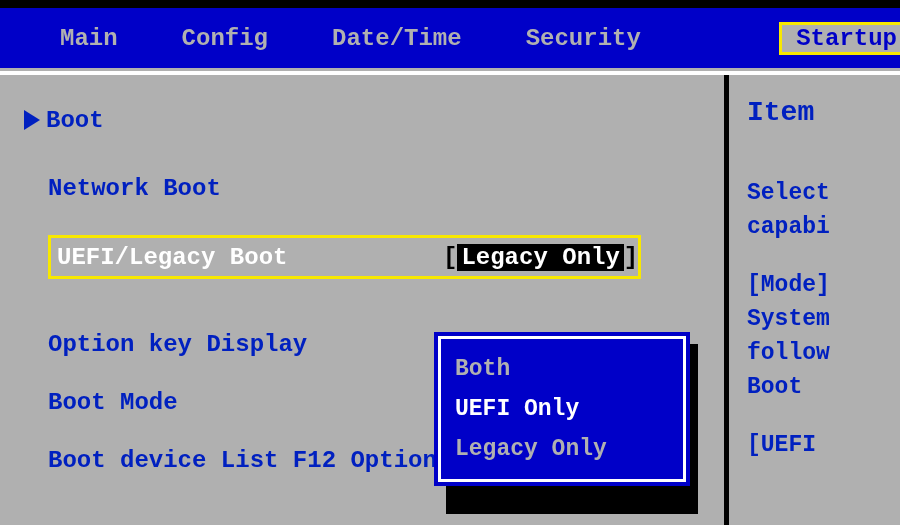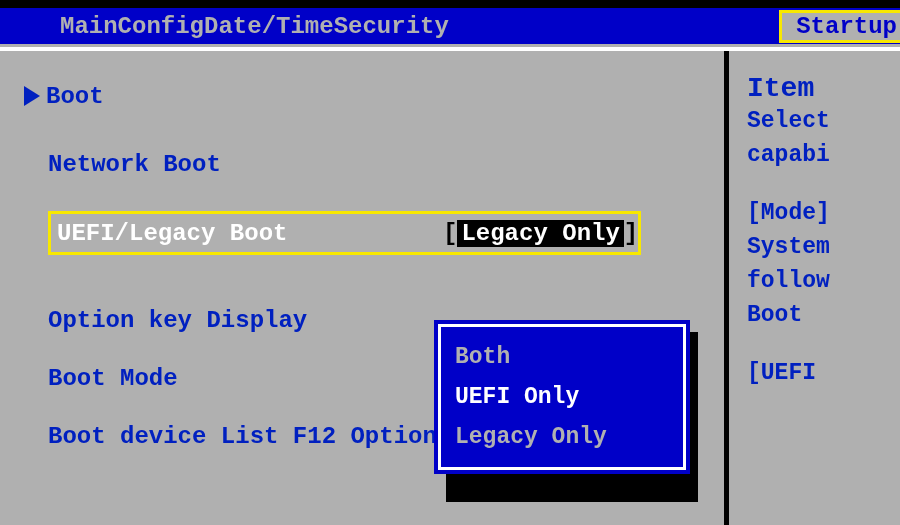--- a/index.html
+++ b/index.html
@@ -24,21 +24,22 @@
   }
   .title-text{
     position:absolute;top:-14px;left:0;width:100%;color:var(--bios-white);
     background:#000;height:18px;text-align:center;font-size:22px;line-height:4px;
     overflow:hidden;
   }
   
   .menu-bar{
     display:flex;align-items:center;height:36px;background:var(--bios-blue);
     color:var(--bios-grey);
-    padding:0 60px;
+    padding:12px 60px;
+    gap:64px;
   }
   .menu-item{color:var(--bios-grey);}
   .menu-item.active{
     background:var(--bios-grey);color:var(--bios-blue);
     border:3px solid var(--bios-yellow);
     padding:0 14px;margin-left:auto;
     margin-right:-74px; 
   }
   .thin-line{height:3px;background:var(--bios-grey);}
   .thin-line2{height:4px;background:#fff;}
@@ -50,42 +51,42 @@
     padding:28px 0 0 24px;
     color:var(--bios-text-blue);
   }
   .right-panel{
     flex:1;
     padding:22px 0 0 18px;
     color:var(--bios-text-blue);
     overflow:hidden;
   }
   .right-label{font-size:28px;}
-  .right-body{font-size:23px;line-height:34px;}
+  .right-body{margin-top:48px;font-size:23px;line-height:34px;}
   
   .row{display:flex;align-items:center;height:34px;margin-bottom:24px;}
   .boot-row .tri{
     width:0;height:0;border-top:10px solid transparent;border-bottom:10px solid transparent;
     border-left:16px solid var(--bios-text-blue);margin-right:6px;
   }
   .field-label{flex:0 0 410px;}
   .field-value{color:#000;}
   
   .sel-row{
     display:inline-flex;align-items:center;height:38px;
     border:3px solid var(--bios-yellow);
     margin:6px 0 24px 24px;
     background:transparent;
   }
   .sel-row .field-label{color:#fff;flex:0 0 386px;padding-left:6px;}
   .sel-row .field-value{color:#fff;}
   .sel-row .bracket{color:#000;}
   .sel-row .valtxt{background:#000;color:#fff;padding:0 4px;}
   
-  .popup-wrap{position:absolute;left:434px;top:320px;}
+  .popup-wrap{position:absolute;left:434px;top:332px;}
   .popup-shadow{position:absolute;top:12px;left:12px;width:252px;height:170px;background:#000;}
   .popup{
     position:relative;width:248px;padding:4px;background:var(--bios-blue);
   }
   .popup-inner{
     border:3px solid #fff;padding:10px 14px;color:var(--bios-grey);line-height:40px;font-size:23px;
   }
   .popup-opt.sel{color:#fff;}
   .row.plain{margin-left:24px;margin-top:24px;}
   .row.plain .field-label{flex:0 0 auto;}

